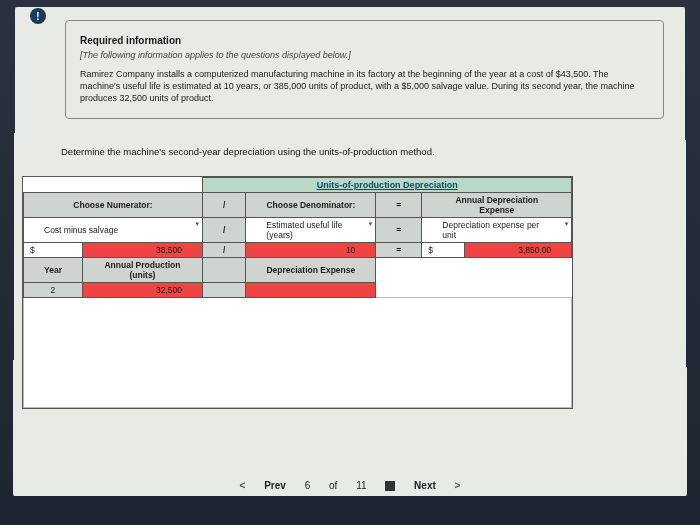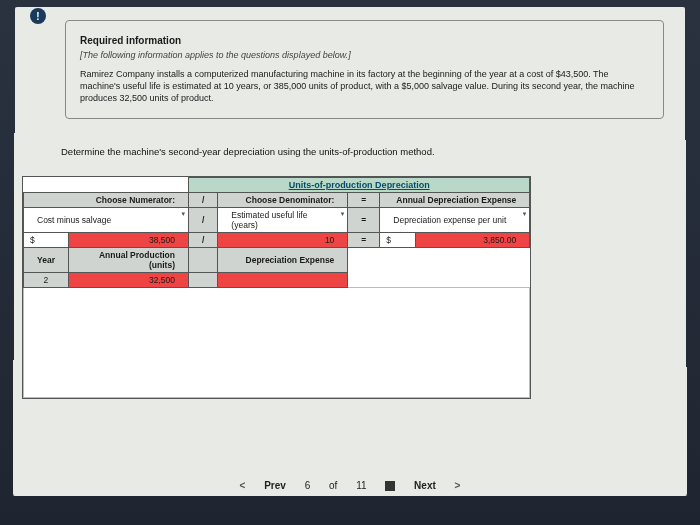--- a/index.html
+++ b/index.html
@@ -52,36 +52,36 @@
   .table-wrap {
     position: absolute;
     left: 22px; top: 176px;
     border: 1px solid #555;
     background: #fff;
   }
   table { border-collapse: collapse; }
   th, td {
     border: 1px solid #555;
     font-size: 8.5px;
-    padding: 2px 13px;
+    padding: 2px 20px;
     height: 15px;
     vertical-align: middle;
   }
   .hdr-green {
     background: #b8d8c8;
     text-align: center;
     font-weight: bold;
     color: #0a4a6a;
     text-decoration: underline;
     font-size: 9px;
   }
   .hdr-gray {
     background: #d0d4d0;
     font-weight: bold;
-    text-align: right;
+    text-align: center;
   }
   .dd { background: #fff; text-align: left; position: relative; }
   .dd::after {
     content: '▾';
     position: absolute; right: 3px; top: 2px;
     font-size: 7px; color: #555;
   }
   .num { text-align: right; background: #ef4444; }
   .op { text-align: center; font-weight: bold; background: #d0d4d0; width: 12px; }
   .dollar { text-align: left; background: #fff; padding-left: 6px; }

